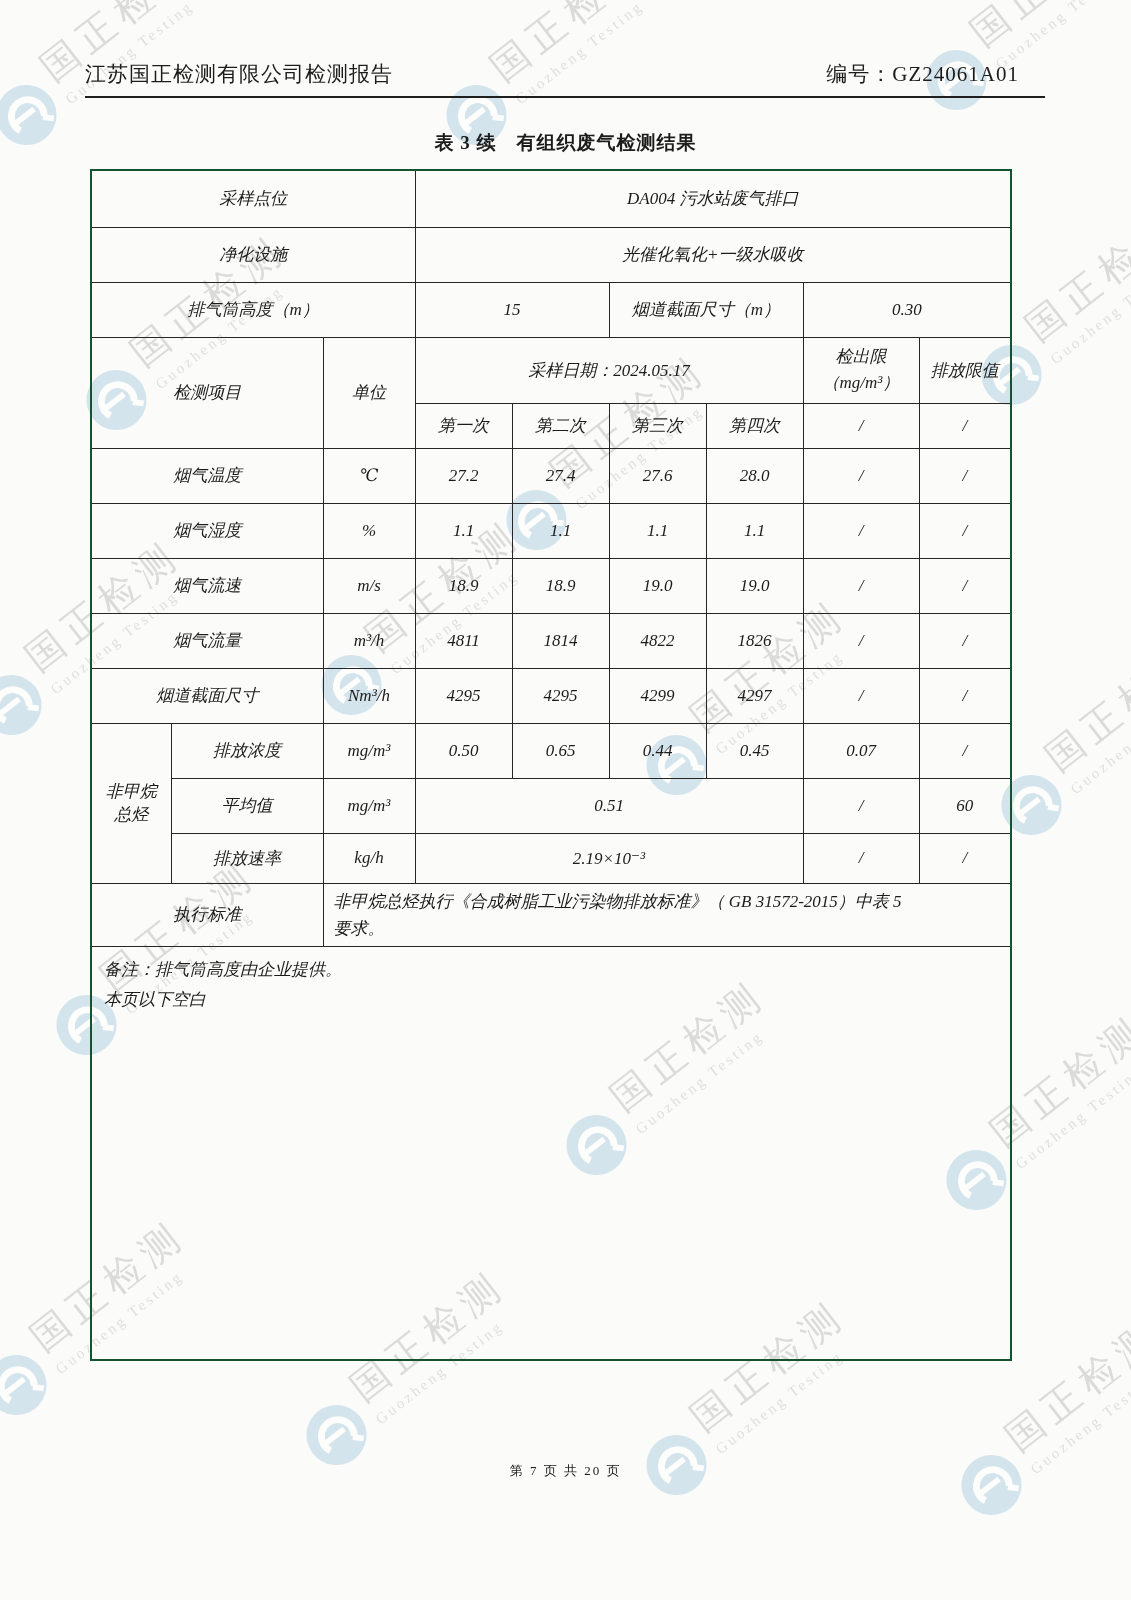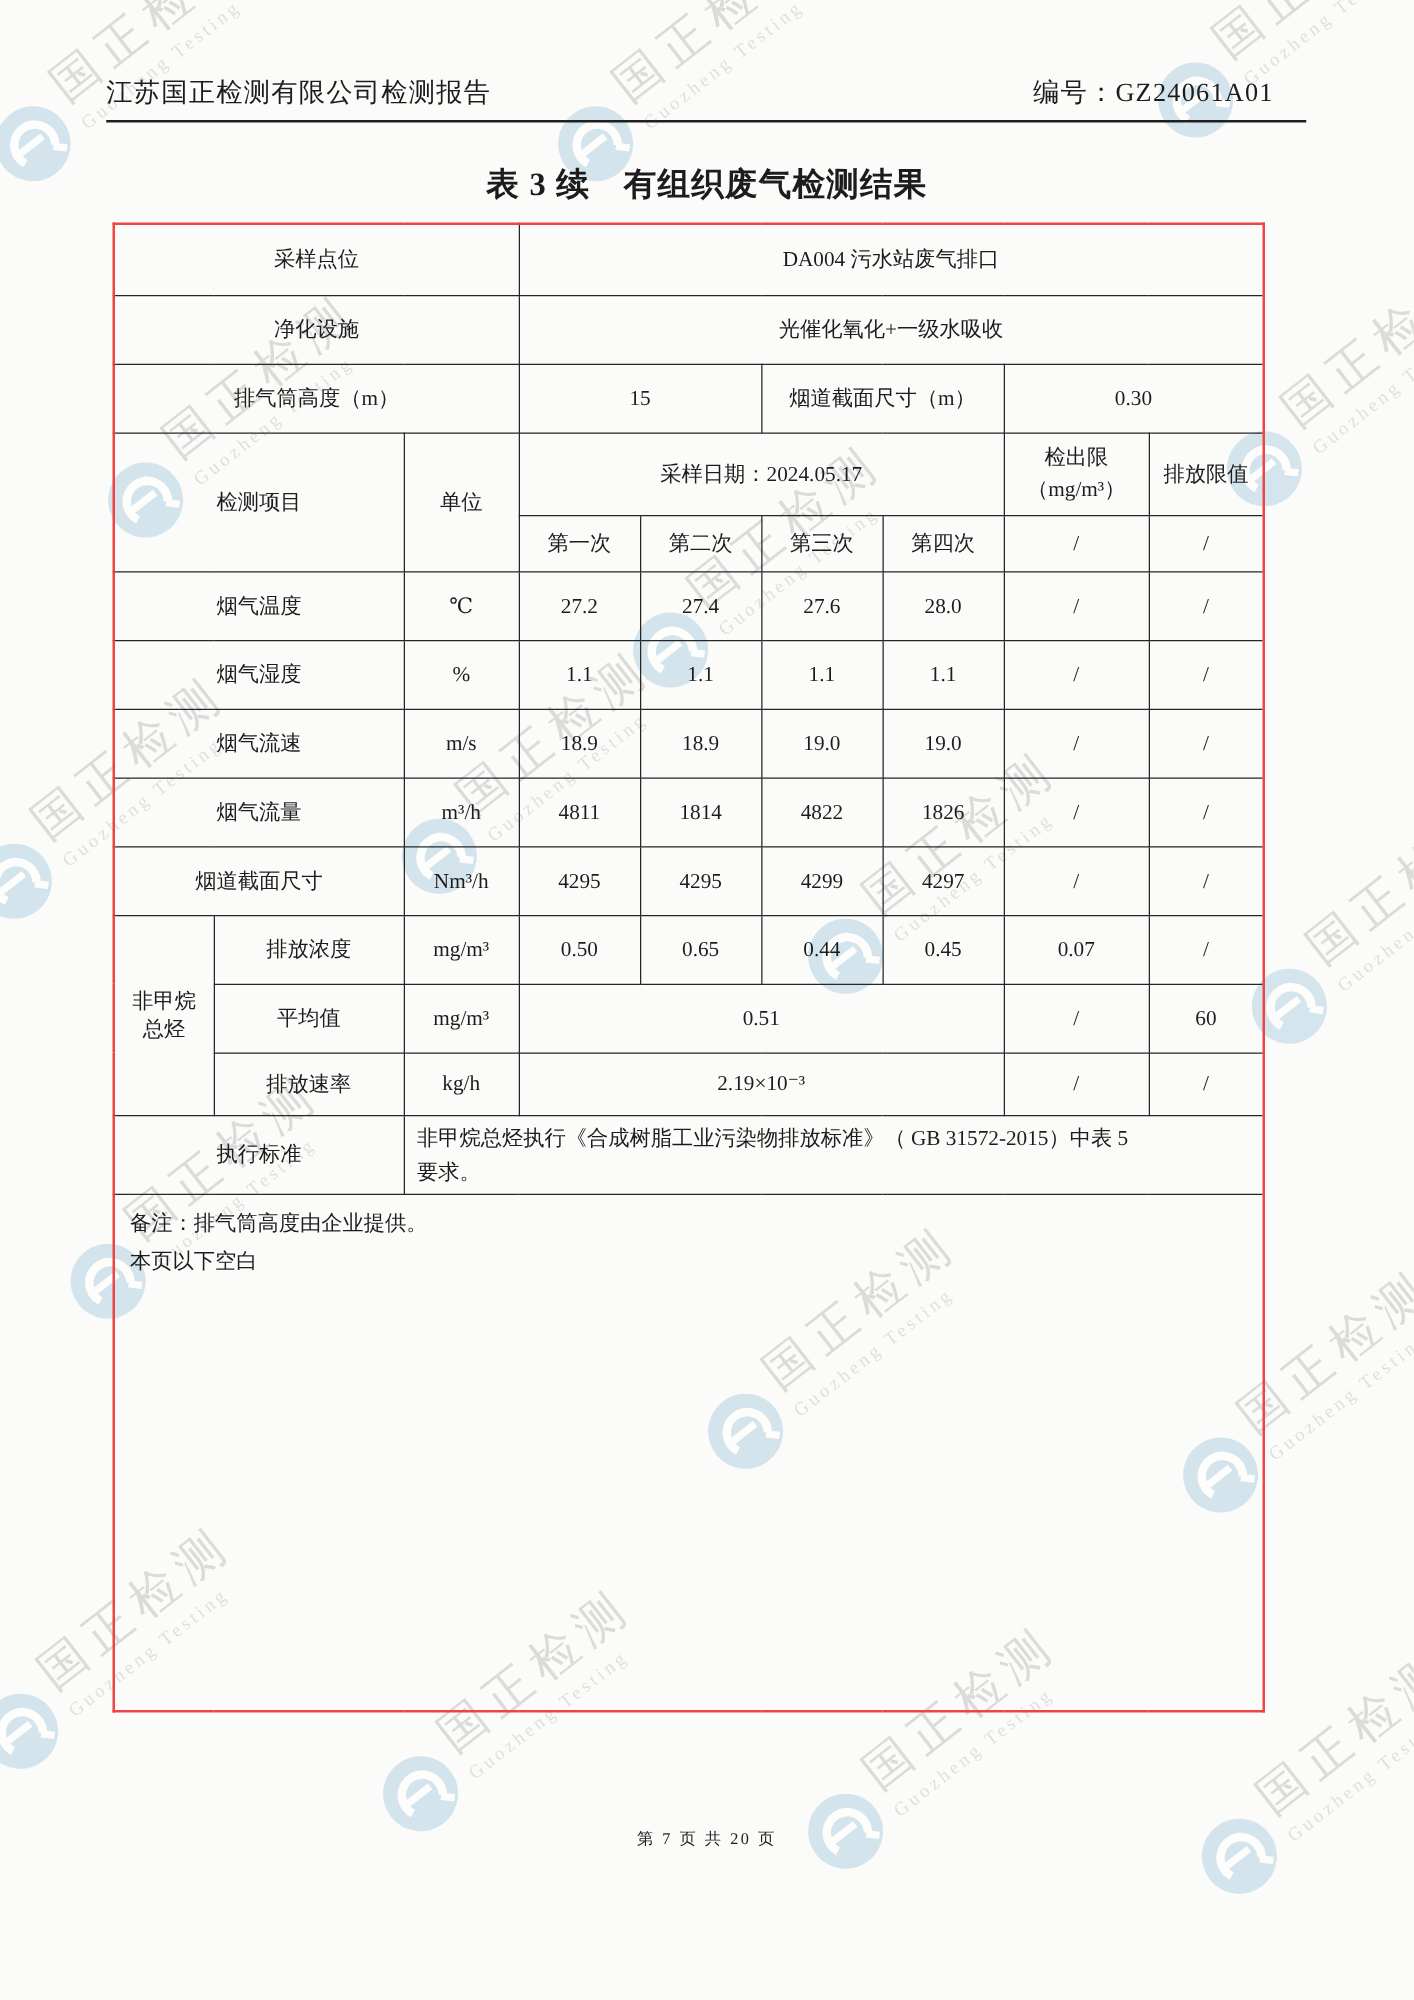--- a/index.html
+++ b/index.html
@@ -33,32 +33,33 @@
     display:flex; justify-content:space-between; align-items:flex-start;
     margin:60px 112px 0 85px;
     font-size:21px;
   }
   .page-header .company { letter-spacing:1px; }
   .page-header .report-no { letter-spacing:1px; }
   .header-rule { border-bottom:2.5px solid #1f1f1f; margin:8px 86px 0 85px; }
 
   .doc-title {
     text-align:center;
-    font-size:26px;
+    font-size:19px;
     font-weight:bold;
     margin-top:32px;
     letter-spacing:1px;
   }
 
   table.report {
     border-collapse:collapse;
     table-layout:fixed;
     width:920px;
     margin:13px 0 0 90px;
-    border:2px solid #ef4444;
+    border:2px solid #14532d;
+    font-style:italic;
   }
   table.report td {
     border:1px solid #262626;
     text-align:center;
     vertical-align:middle;
     font-size:17px;
     padding:0 2px;
     overflow:hidden;
   }
   .h57{height:57px}.h55{height:55px}.h66{height:66px}.h45{height:45px}.h50{height:50px}.h62{height:62px}

